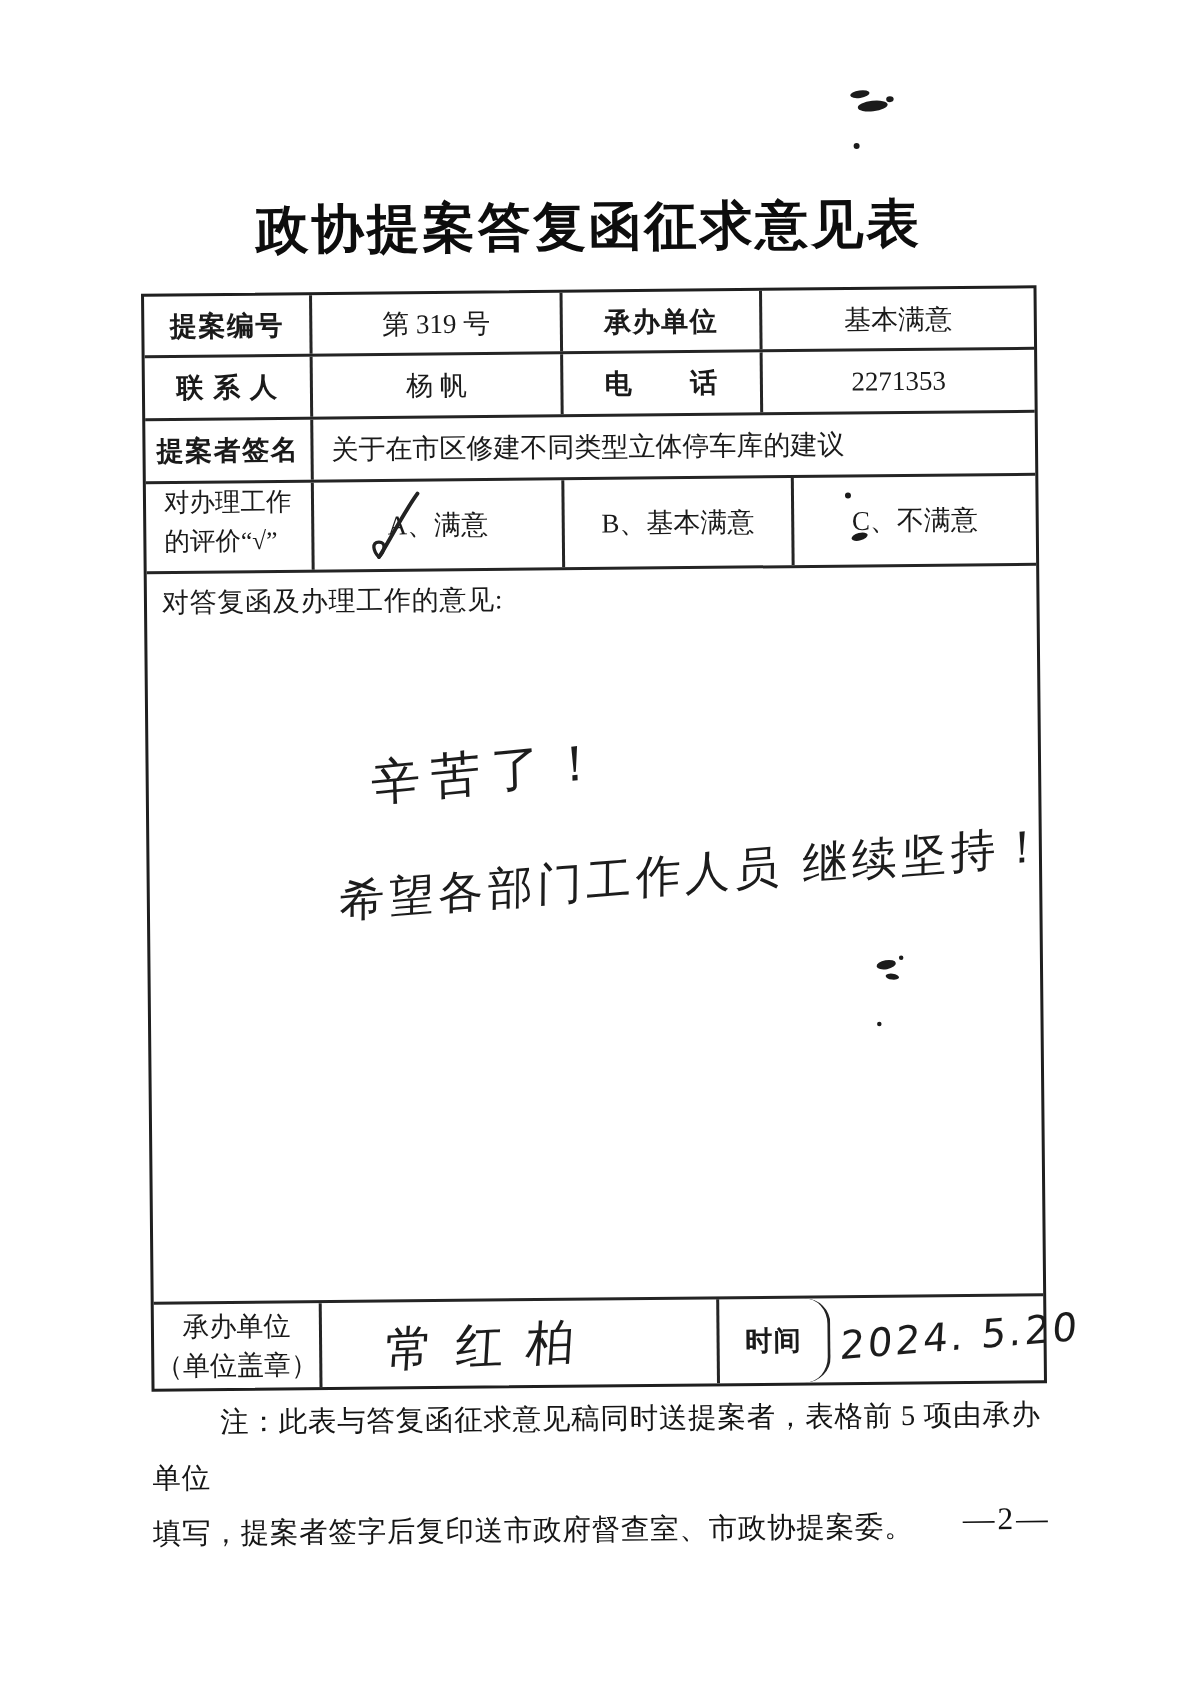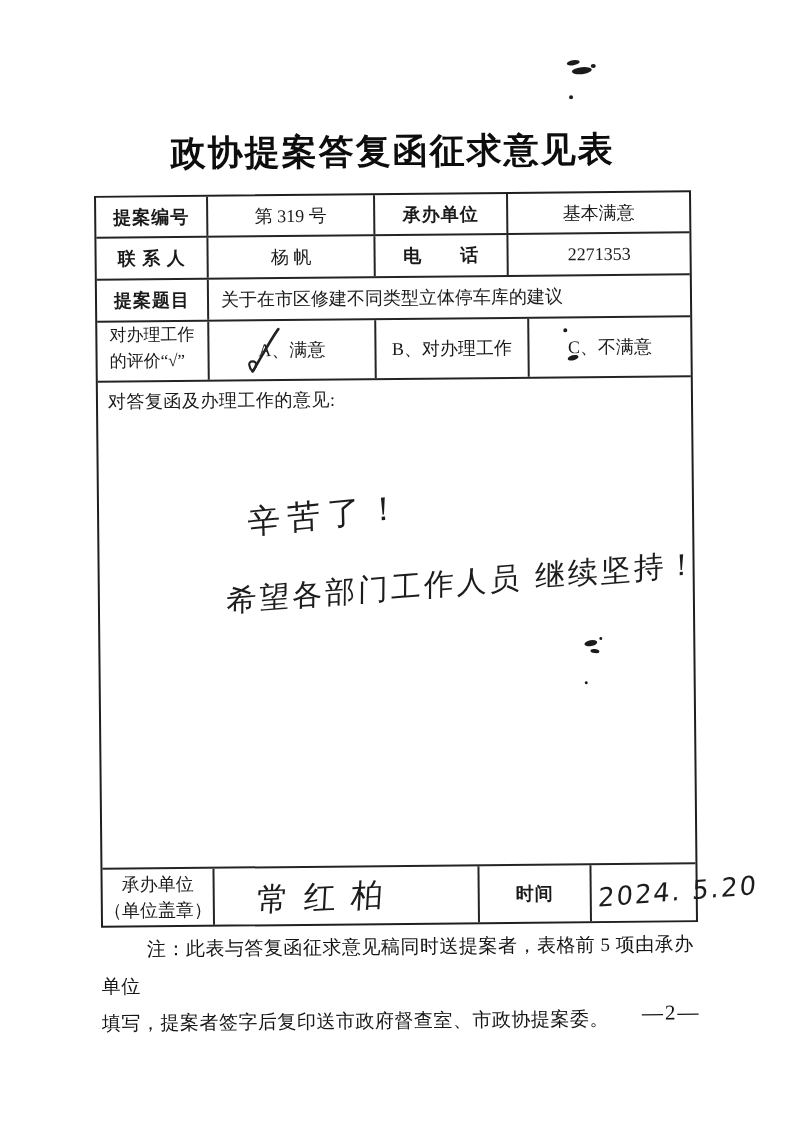--- a/index.html
+++ b/index.html
@@ -35,21 +35,21 @@
   .two-line { flex-direction:column; line-height:1.45; justify-content:center; }
 
   .r1 { height:39px; } .r2 { height:40px; } .r3 { height:40px; }
   .r4 { height:58px; } .r5 { height:485px; } .r6 { height:56px; }
 
   .w-label { width:112px; flex:0 0 auto; }
   .w-167 { width:167px; flex:0 0 auto; }
   .w-133 { width:133px; flex:0 0 auto; }
   .w-153 { width:153px; flex:0 0 auto; }
   .w-265 { width:265px; flex:0 0 auto; }
-  .w-93  { width:112px;  flex:0 0 auto; }
+  .w-93  { width:74px;  flex:0 0 auto;border-radius:17px; }
   .w-rest { flex:1 1 auto; }
 
   .eval-label { align-items:flex-start; padding-left:8px; font-size:17px; line-height:1.5; }
 
   .comment-cell { display:block; text-align:left; }
   .comment-label { padding:7px 10px; font-size:18px; letter-spacing:0.5px; }
 
   .hand {
     font-family:"DejaVu Sans",sans-serif;
     color:#1c1c1c; white-space:nowrap; position:absolute;
@@ -108,41 +108,41 @@
       <div class="cell w-133">
           <span class="lab">电　　话</span>
         </div>
       <div class="cell w-rest">
           <span>2271353</span>
         </div>
     </div>
 
     <div class="row r3">
       <div class="cell w-label">
-          <span class="lab">提案题目</span>
+          <span class="lab">提案者签名</span>
         </div>
       <div class="cell w-rest left">
           <span>关于在市区修建不同类型立体停车库的建议</span>
         </div>
     </div>
 
     <div class="row r4">
       <div class="cell w-label two-line eval-label left">
         <span>对办理工作</span>
         <span>的评价“√”</span>
       </div>
       <div class="cell w-167">
         <span>A、满意</span>
         <svg class="tick" viewBox="0 0 38 48">
           <path d="M7 45 C13 36 24 15 33 3" fill="none" stroke="#222" stroke-width="2.6" stroke-linecap="round"></path>
           <path d="M7 45 C3 41 2 35 7 35 C12 35 11 41 7 45" fill="none" stroke="#222" stroke-width="2.2" stroke-linecap="round"></path>
         </svg>
       </div>
       <div class="cell w-153">
-          <span>B、对办理工作</span>
+          <span>B、基本满意</span>
         </div>
       <div class="cell w-rest">
         <span>C、不满意</span>
         <span class="smudge" style="left:34px; top:10px; width:4px; height:4px;"></span>
         <span class="smudge" style="left:38px; top:37px; width:11px; height:5px; transform:rotate(-14deg);"></span>
       </div>
     </div>
 
     <div class="row r5">
       <div class="cell w-rest comment-cell">

